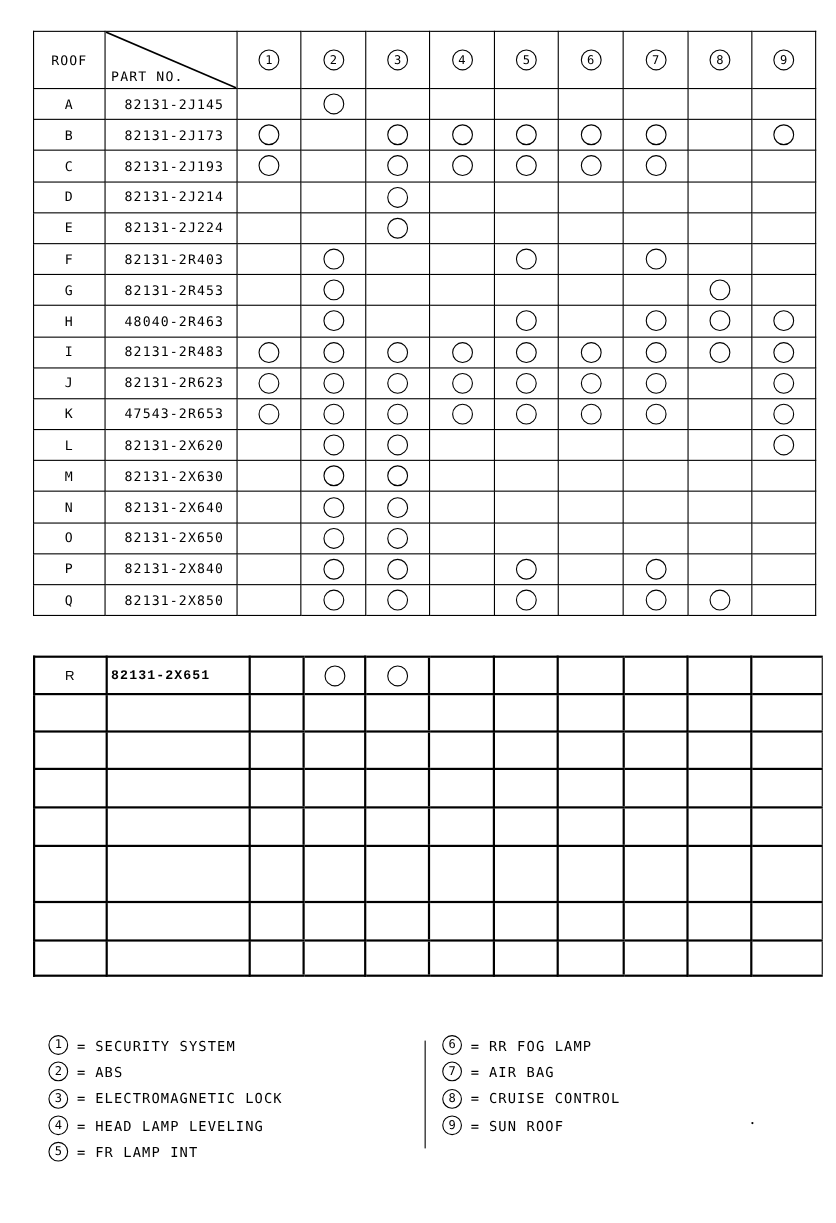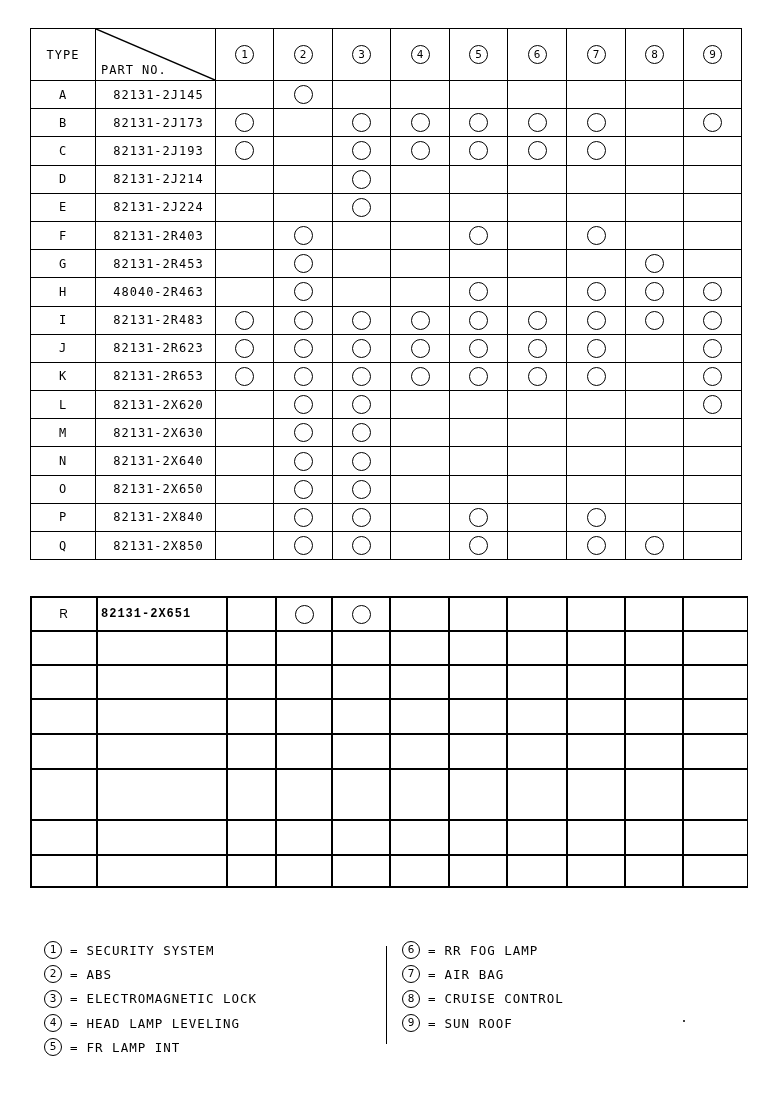--- a/index.html
+++ b/index.html
@@ -52,21 +52,21 @@
       <col style="width:58px">
     <col style="width:59px">
       <col style="width:58px">
       <col style="width:59px">
     <col style="width:59px">
       <col style="width:58px">
       <col style="width:58px">
   </colgroup>
   <tbody id="top-body">
     <tr class="hdr">
-      <td class="hdr-type">TYPE</td>
+      <td class="hdr-type">ROOF</td>
       <td class="diag-cell">
         <svg viewBox="0 0 120 51" preserveAspectRatio="none">
           <line x1="0" y1="0" x2="120" y2="51" stroke="#000" stroke-width="1.5"></line>
         </svg>
         <span class="diag-label">PART NO.</span>
       </td>
       <td><span class="num-circle">1</span></td>
       <td><span class="num-circle">2</span></td>
       <td><span class="num-circle">3</span></td>
       <td><span class="num-circle">4</span></td>
@@ -201,21 +201,21 @@
         <td><span class="mark"></span></td>
         <td><span class="mark"></span></td>
         <td><span class="mark"></span></td>
         <td><span class="mark"></span></td>
         <td><span class="mark"></span></td>
         <td></td>
         <td><span class="mark"></span></td>
       </tr>
       <tr class="row">
         <td class="typecell">K</td>
-        <td class="partcell">82131-2R653</td>
+        <td class="partcell">47543-2R653</td>
         <td><span class="mark"></span></td>
         <td><span class="mark"></span></td>
         <td><span class="mark"></span></td>
         <td><span class="mark"></span></td>
         <td><span class="mark"></span></td>
         <td><span class="mark"></span></td>
         <td><span class="mark"></span></td>
         <td></td>
         <td><span class="mark"></span></td>
       </tr>

